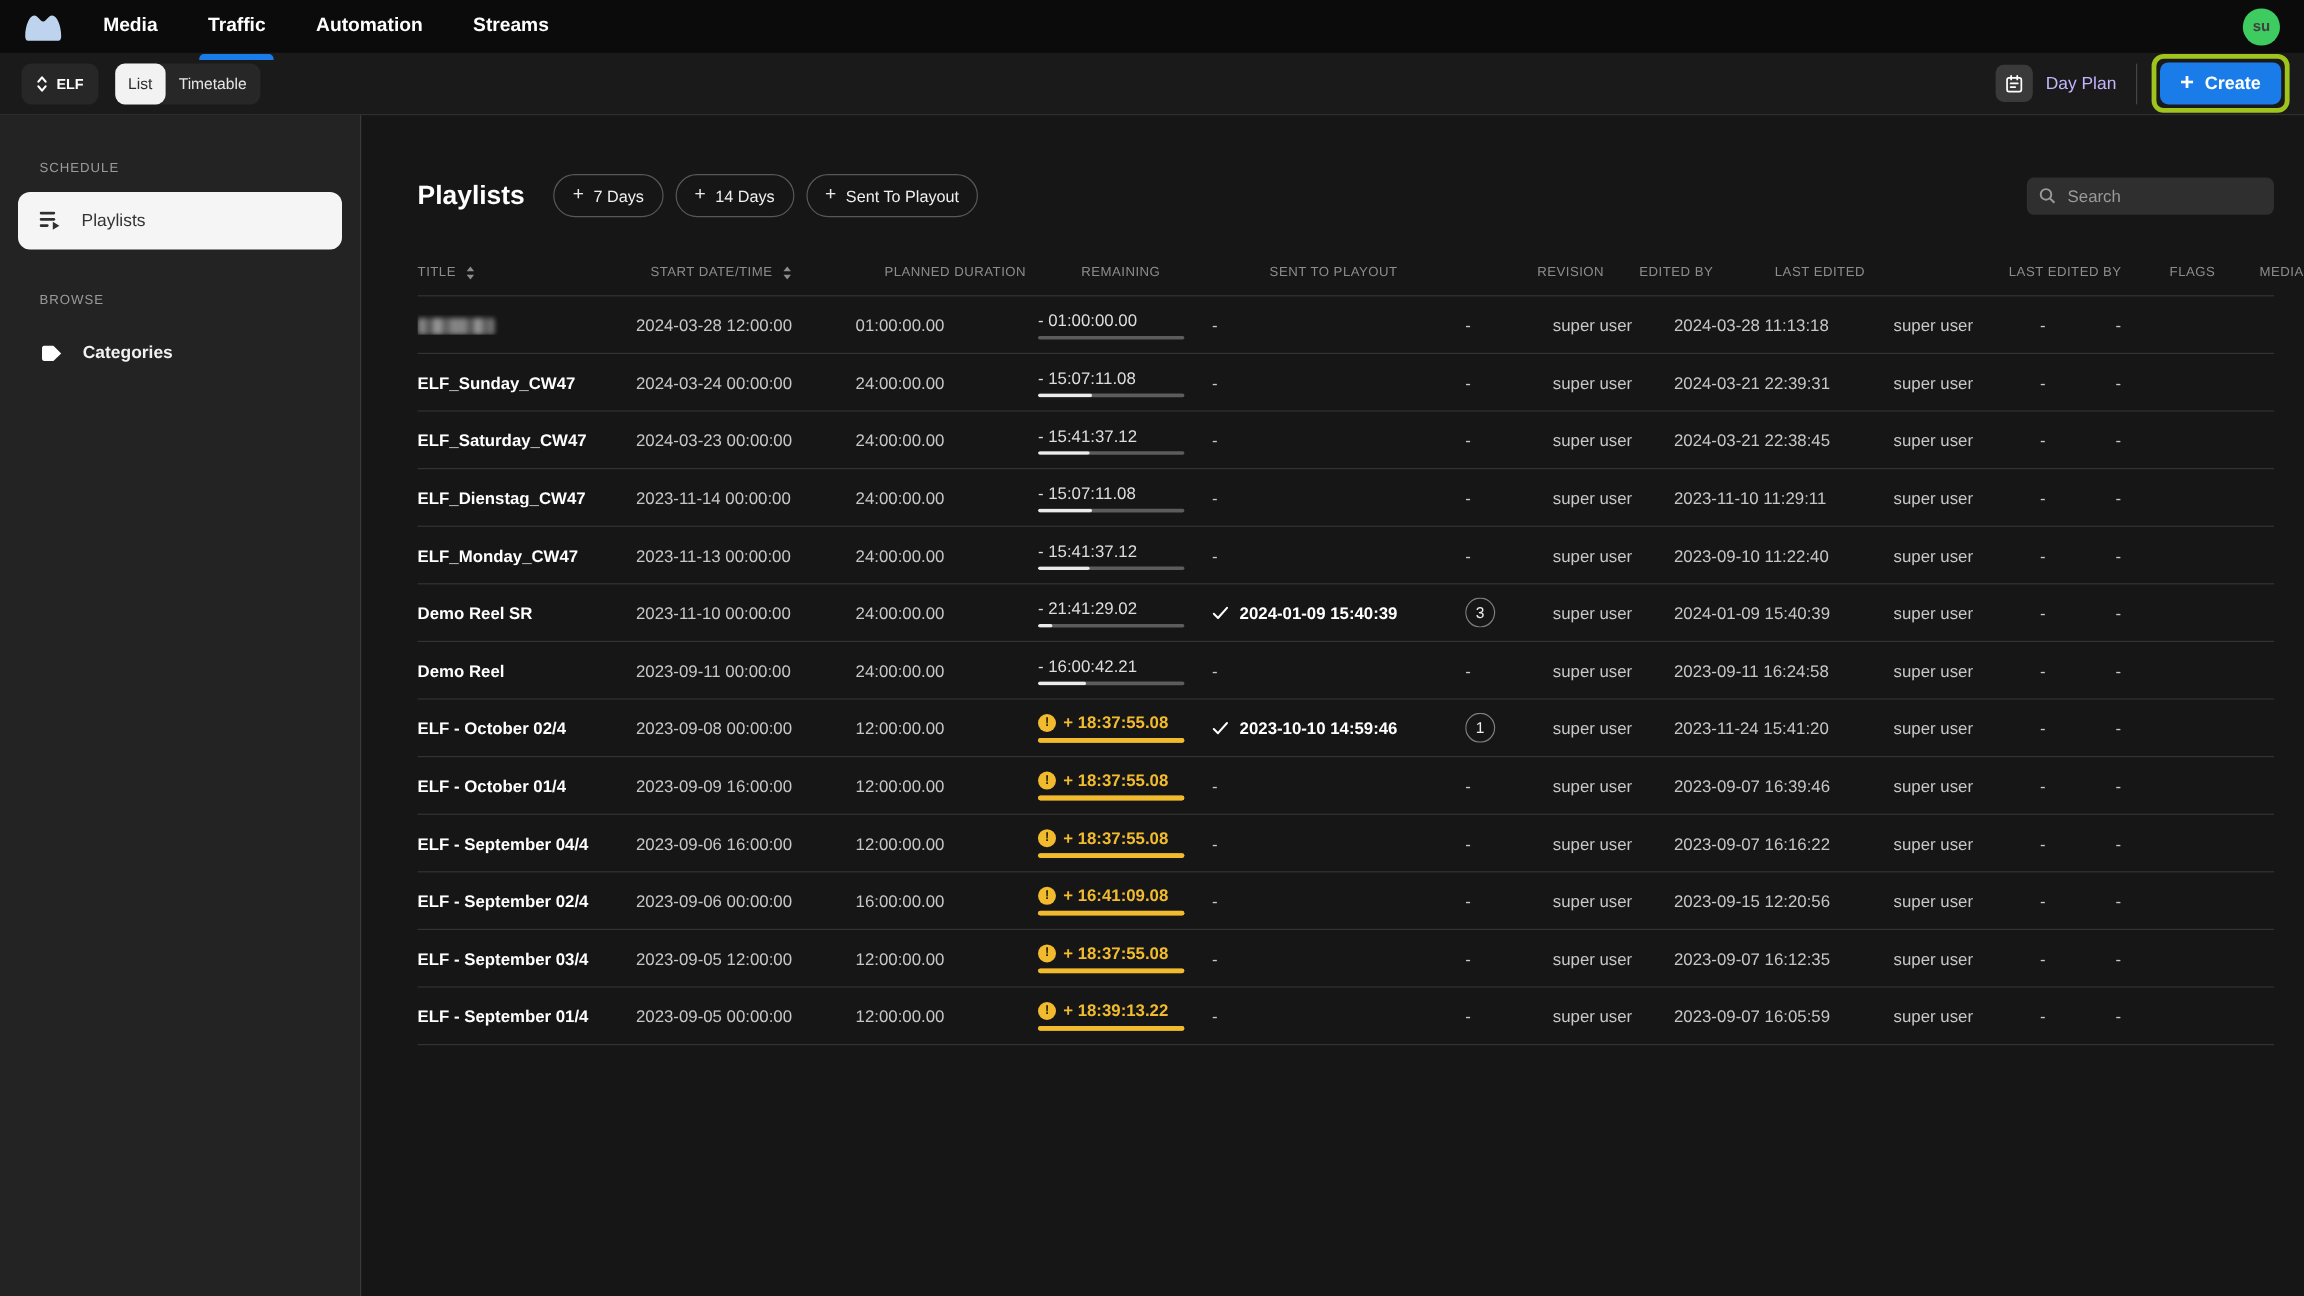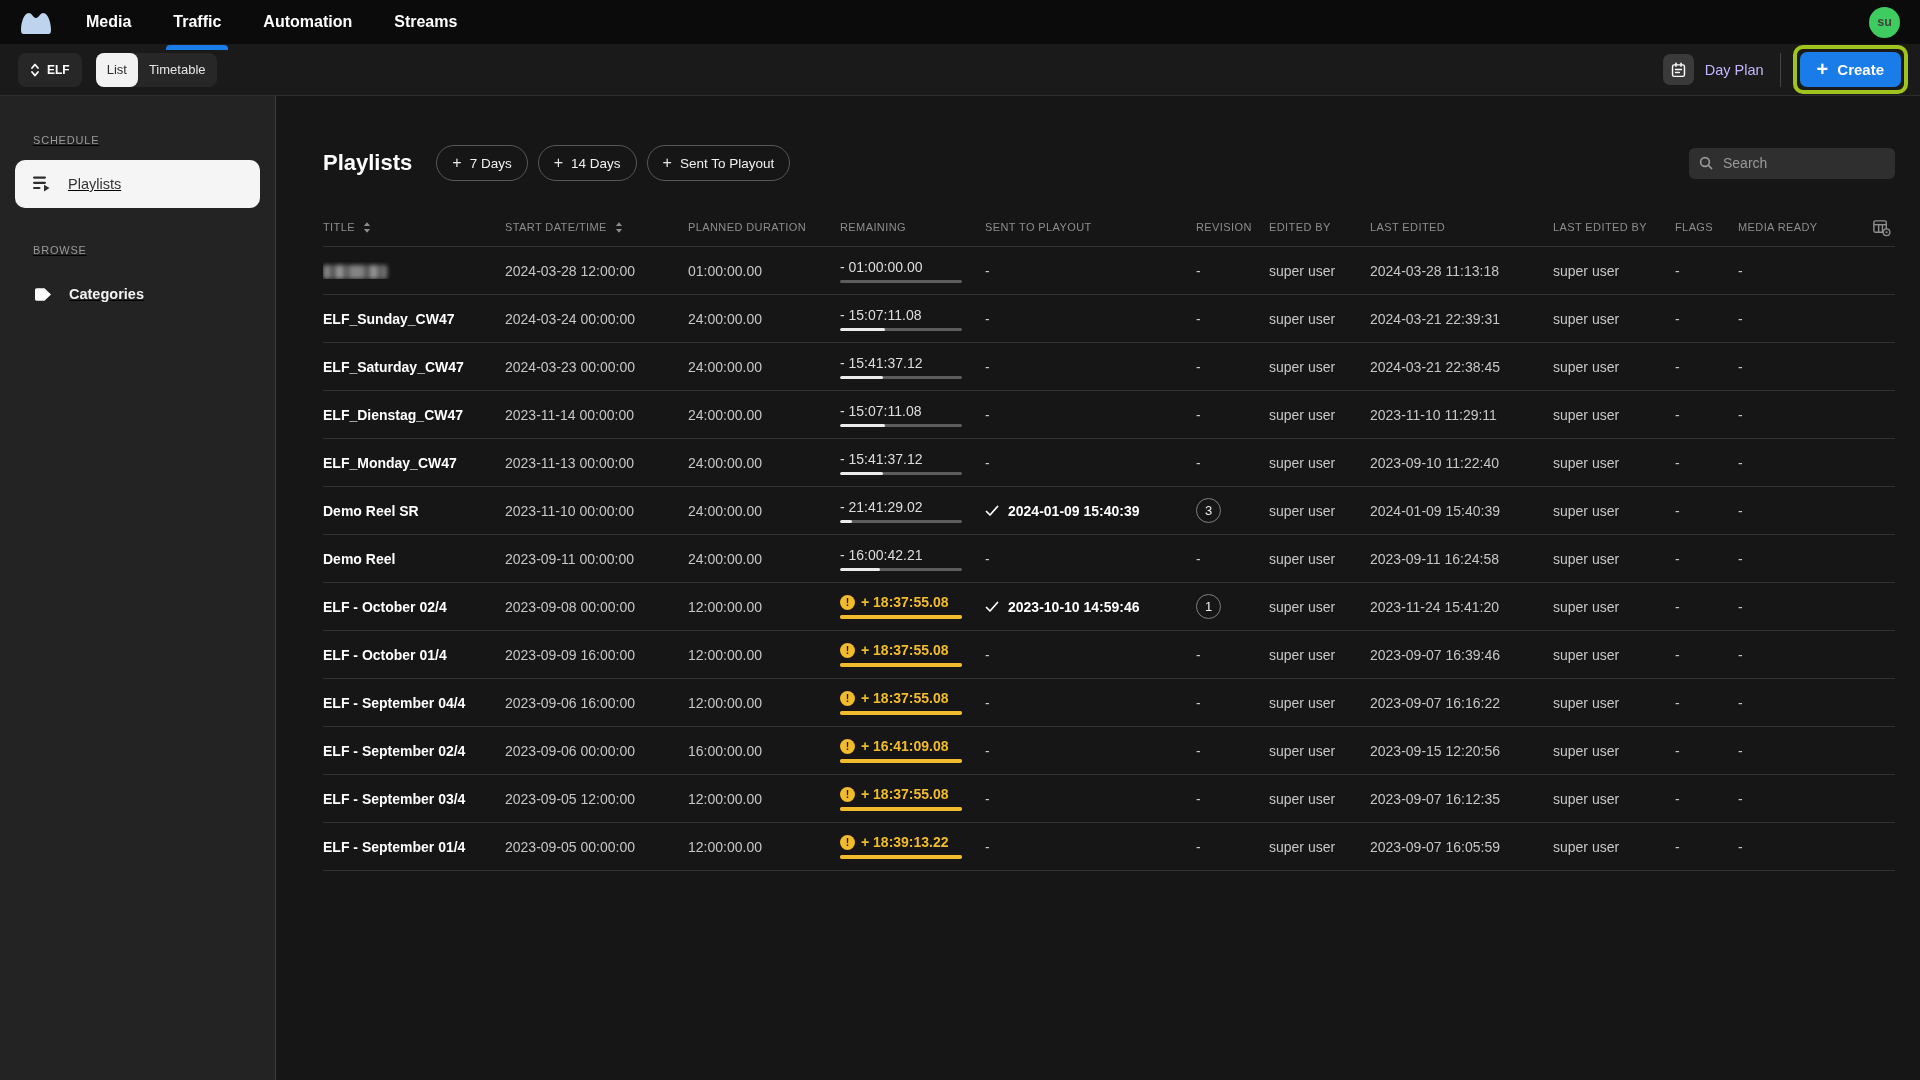--- a/index.html
+++ b/index.html
@@ -33,21 +33,21 @@
   .dayplan-label { color:#c4b5fd; font-size:14.5px; margin:0 16px 0 11px; }
   .vdivider { width:1px; height:34px; background:#454545; margin-right:12px; }
   .highlight-ring { border:4px solid #9ec41d; border-radius:10px; padding:3px; }
   .create-btn { height:35px; background:#1a7ce8; border:none; border-radius:7px; color:#fff;
     font-size:15px; font-weight:700; display:flex; align-items:center; gap:9px; padding:0 17px; cursor:pointer;
     font-family:inherit; }
   .create-plus { font-size:20px; font-weight:700; line-height:1; margin-top:-2px; }
 
   
   .layout { flex:1; display:flex; min-height:0; }
-  .sidebar { width:276px; flex:0 0 auto; background:#232323; border-right:1px solid #3a3a3a; padding-top:38px;text-decoration:underline; }
+  .sidebar { width:301px; flex:0 0 auto; background:#232323; border-right:1px solid #3a3a3a; padding-top:38px; }
   .side-section-label { color:#9b9b9b; font-size:11px; letter-spacing:.8px; margin:0 0 14px 33px; font-weight:400; }
   .side-item { height:48px; margin:0 15px 8px 15px; border-radius:10px; display:flex; align-items:center;
     gap:16px; padding-left:18px; color:#f2f2f2; font-size:14.5px; font-weight:700; cursor:pointer; }
   .side-item.active { background:#f5f5f5; color:#333; font-weight:400; }
   .side-gap { height:28px; }
 
   main { flex:1; min-width:0; padding:0 25px 0 47px; }
 
   
   .main-header { display:flex; align-items:center; margin-top:48px; height:38px; }
@@ -59,21 +59,21 @@
   .search-box { width:206px; height:31px; background:#2f2f2f; border-radius:6px; display:flex; align-items:center;
     padding:0 10px; gap:8px; }
   .search-box input { background:transparent; border:none; outline:none; color:#ddd; font-size:14px; width:100%;
     font-family:inherit; }
   .search-box input::placeholder { color:#9a9a9a; }
 
   
   .grid-cols { display:grid;
     grid-template-columns:182px 183px 152px 145px 211px 73px 101px 183px 122px 63px 87px 1fr;
     align-items:center; }
-  .table-header { margin-top:26px; height:38px; color:#8d8d8d; font-size:11px; letter-spacing:.4px; }
+  .table-header { margin-top:26px; height:38px; color:#8d8d8d; font-size:11px; letter-spacing:.4px;gap:12px; }
   .th { display:flex; align-items:center; gap:8px; }
   .th.sortable { cursor:pointer; }
   .th-tools { justify-self:end; display:flex; align-items:center; padding-right:4px; cursor:pointer; }
   .table-body { border-top:1px solid #333; }
   .trow { height:48px; border-bottom:1px solid #333; cursor:pointer; }
   .cell { color:#c7c7c7; font-size:14px; white-space:nowrap; overflow:hidden; }
   .cell.title { color:#fff; font-weight:700; }
   .redacted { display:inline-block; width:64px; height:14px; border-radius:2px; vertical-align:middle;
     background:repeating-linear-gradient(90deg,#8f8f8f 0 7px,#5e5e5e 7px 13px,#a2a2a2 13px 20px,#696969 20px 27px,#909090 27px 34px);
     filter:blur(2px); opacity:.9; }

